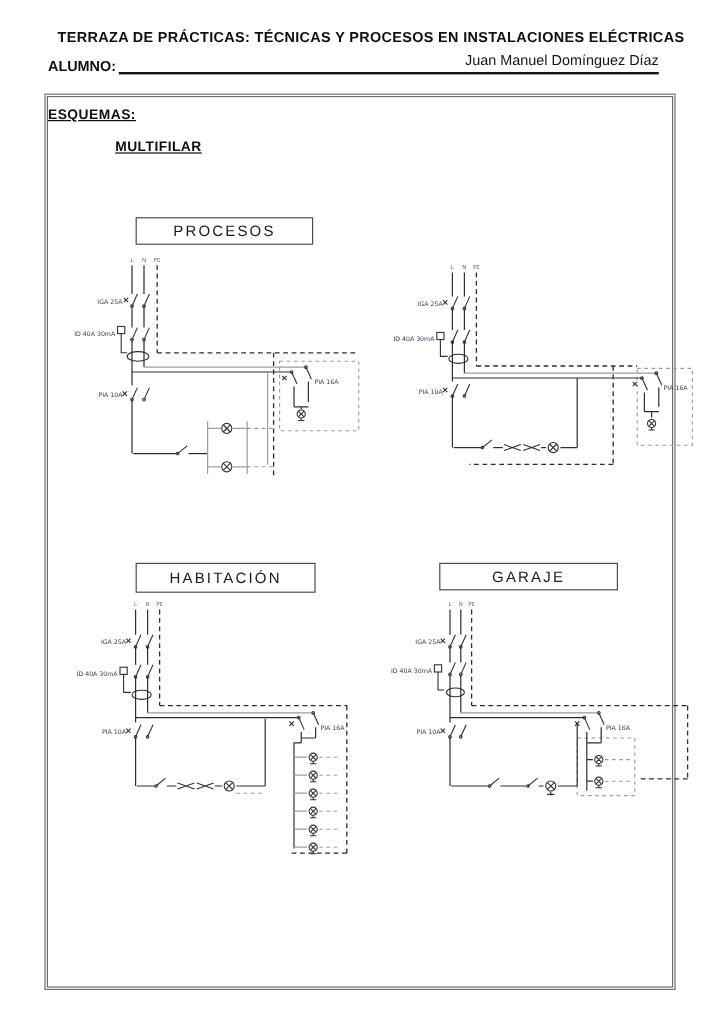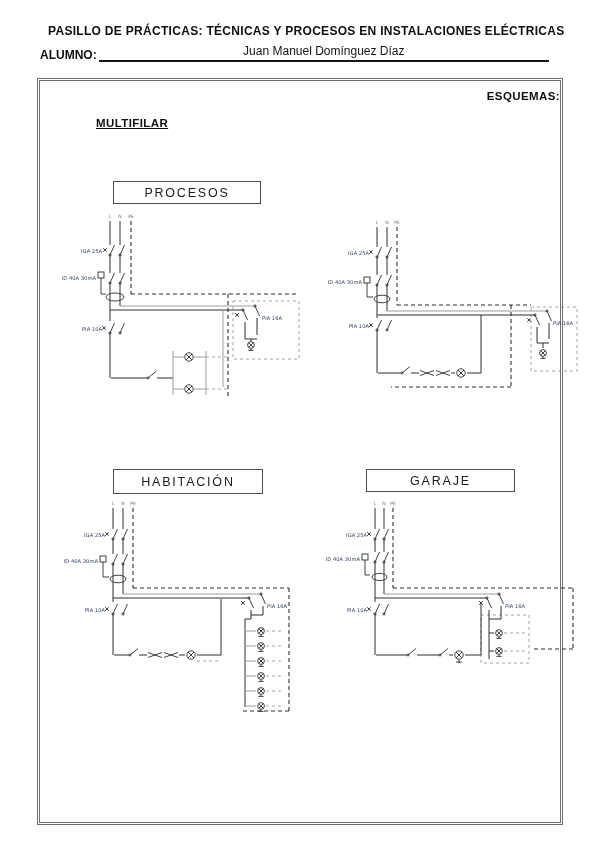--- a/index.html
+++ b/index.html
@@ -2,26 +2,26 @@
 <html><head>
 <meta charset="utf-8">
 <style>
   html,body{margin:0;padding:0;background:#fff;}
   .page{position:relative;width:600px;height:848px;background:#fff;overflow:hidden;
         font-family:"Liberation Sans",sans-serif;color:#111;}
   .doc-title{position:absolute;left:48px;top:24px;width:520px;
         font-size:12px;font-weight:bold;letter-spacing:.3px;color:#0f0f0f;white-space:nowrap;}
   .student-row{position:absolute;left:40px;top:41px;width:509px;display:flex;align-items:flex-end;}
   .student-label{font-size:12px;font-weight:bold;color:#0f0f0f;}
-  .student-line{flex:1;border-bottom:2px solid #151515;text-align:center;padding-bottom:1px;margin-left:2px;}
+  .student-line{flex:1;border-bottom:2px solid #151515;text-align:right;padding-bottom:1px;margin-left:2px;}
   .student-name{font-size:12px;color:#141414;}
   .schema-box{position:absolute;left:37px;top:78px;width:520px;height:741px;
         border:3px double #6f6f6f;background:#fff;}
-  .esquemas{position:absolute;left:0;right:0;top:9px;text-align:right;
-        font-size:11.5px;font-weight:bold;letter-spacing:.4px;color:#101010;}
+  .esquemas{position:absolute;left:0;right:0;top:9px;text-align:left;
+        font-size:11.5px;font-weight:bold;text-decoration:underline;letter-spacing:.4px;color:#101010;}
   .multifilar{position:absolute;left:8px;top:36px;font-size:11.5px;font-weight:bold;
         text-decoration:underline;letter-spacing:.4px;color:#101010;padding-left:48px;}
   .room-title{position:absolute;border:1.5px solid #4d4d4d;background:#fff;
         display:flex;align-items:center;justify-content:center;
         font-size:12.5px;letter-spacing:1.8px;color:#1b1b1b;}
   .t-terraza{left:73px;top:100px;width:146px;height:21px;}
   .t-pasillo{left:326px;top:108px;width:150px;height:21px;}
   .t-habitacion{left:73px;top:388px;width:148px;height:23px;text-align:center;}
   .t-garaje{left:326px;top:388px;width:147px;height:21px;}
   svg.diag{position:absolute;overflow:visible;}
@@ -64,21 +64,21 @@
       <g id="sw" class="sym">
           <circle cx="0" cy="0" r="1"></circle>
           <line x1="0" y1="0" x2="8" y2="-6.5"></line>
         </g>
       <g id="conm" class="sym">
           <path d="M-7,2.5 L7,-2.5 M-7,-2.5 L7,2.5"></path>
         </g>
     </defs>
   </svg>
 
-  <div class="doc-title">PASILLO DE PRÁCTICAS: TÉCNICAS Y PROCESOS EN INSTALACIONES ELÉCTRICAS</div>
+  <div class="doc-title">TERRAZA DE PRÁCTICAS: TÉCNICAS Y PROCESOS EN INSTALACIONES ELÉCTRICAS</div>
   <div class="student-row">
     <span class="student-label">ALUMNO:</span>
     <span class="student-line">
       <span class="student-name">Juan Manuel Domínguez Díaz</span>
     </span>
   </div>
 
   <div class="schema-box">
     <div class="esquemas">ESQUEMAS:</div>
     <div class="multifilar">MULTIFILAR</div>

